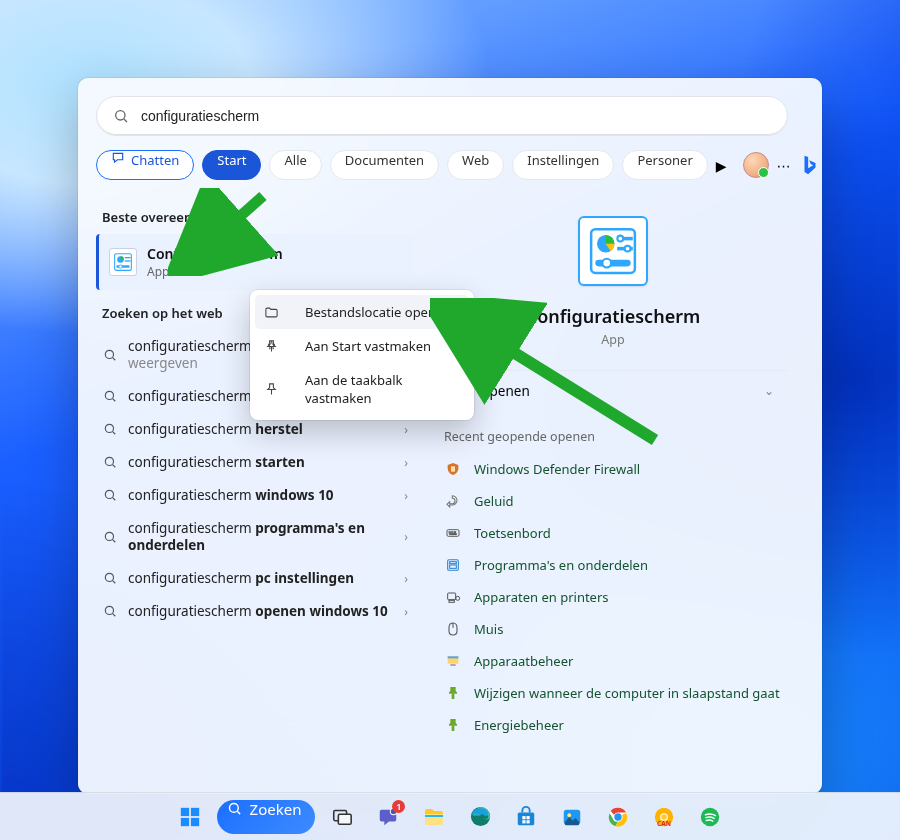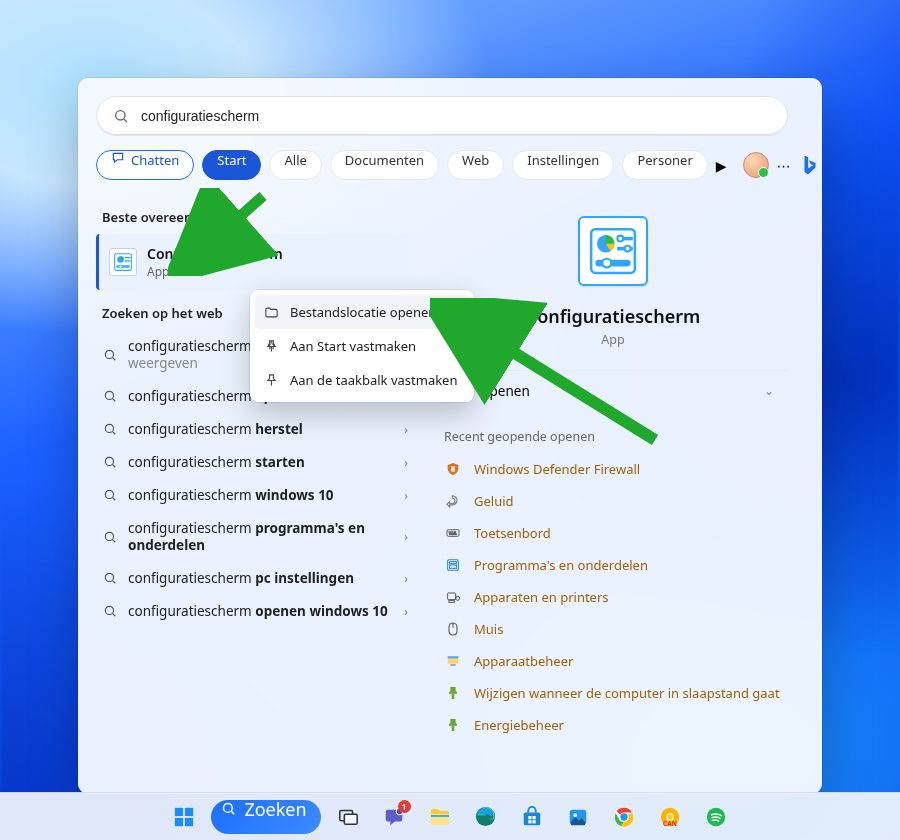--- a/index.html
+++ b/index.html
@@ -35,39 +35,39 @@
   .best-match .title{font-weight:600;font-size:14px;color:#111}
   .best-match .sub{font-size:12px;color:#666}
   .cp-icon{width:28px;height:28px;border-radius:3px;background:#fff;border:1px solid #c8d2e6;display:flex;align-items:center;justify-content:center;flex:none}
   .web-item{display:flex;align-items:center;gap:10px;padding:8px 6px;font-size:13.5px;color:#222;cursor:pointer;border-radius:4px}
   .web-item .txt{flex:1;line-height:1.25}
   .web-item .txt .dim{color:#888}
   .chev{color:#888;font-size:12px}
   .mag{width:16px;height:16px;flex:none;display:flex;align-items:center;justify-content:center;color:#555}
   
   .context-menu{position:absolute;left:250px;top:290px;width:224px;background:#fff;border-radius:8px;box-shadow:0 12px 30px rgba(0,0,0,.22),0 0 0 1px rgba(0,0,0,.07);padding:5px;z-index:60}
-  .context-menu .mi{display:flex;align-items:center;gap:11px;font-size:13px;color:#222;padding:8px 9px;border-radius:5px;cursor:pointer}
+  .context-menu .mi{display:flex;align-items:center;gap:26px;font-size:13px;color:#222;padding:8px 9px;border-radius:5px;cursor:pointer}
   .context-menu .mi.hover{background:#f1f3f8}
   .context-menu .mi svg{flex:none}
   
   .preview{display:flex;flex-direction:column;align-items:center;padding-top:18px}
   .big-icon{width:70px;height:70px;border-radius:6px;background:#fff;border:2px solid #2fa7ff;display:flex;align-items:center;justify-content:center;box-shadow:0 1px 2px rgba(0,0,0,.1)}
   .preview-title{font-size:18px;font-weight:600;margin-top:18px;color:#111}
   .preview-sub{font-size:12.5px;color:#777;margin-top:3px}
   .open-row{width:100%;display:flex;align-items:center;justify-content:space-between;margin-top:22px;padding:10px 14px;border-top:1px solid #e6eaf2;cursor:pointer}
   .open-row .l{display:flex;align-items:center;gap:12px;font-size:13.5px}
   .recent-head{font-size:12.5px;color:#666;padding:18px 6px 8px 6px}
-  .recent-item{display:flex;align-items:flex-end;gap:12px;padding:7px 6px;font-size:13px;color:#a16207;cursor:pointer;border-radius:4px}
+  .recent-item{display:flex;align-items:flex-end;gap:12px;padding:7px 6px;font-size:13px;color:#14532d;cursor:pointer;border-radius:4px}
   .recent-item .ri{width:18px;height:18px;flex:none;display:flex;align-items:center;justify-content:center}
   
   .arrow{position:absolute;z-index:90;pointer-events:none}
   
   .taskbar{position:absolute;left:0;right:0;bottom:0;height:48px;background:rgba(243,246,253,.92);backdrop-filter:blur(24px);border-top:1px solid rgba(0,0,0,.08);display:flex;align-items:center;justify-content:center;gap:8px}
   .tb-item{width:38px;height:38px;display:flex;align-items:center;justify-content:center;border-radius:6px;cursor:pointer;position:relative}
-  .tb-search{display:flex;align-items:center;gap:8px;background:linear-gradient(135deg,#1b6fff,#3e8bff);color:#fff;height:34px;padding:0 14px 16px 10px;border-radius:17px;font-size:18px;cursor:pointer}
+  .tb-search{display:flex;align-items:center;gap:8px;background:linear-gradient(135deg,#1b6fff,#3e8bff);color:#fff;height:34px;padding:0 14px 16px 10px;border-radius:17px;font-size:15px;cursor:pointer}
   .badge{position:absolute;top:2px;right:2px;min-width:13px;height:13px;border-radius:7px;background:#e53b3b;color:#fff;font-size:9px;font-weight:600;display:flex;align-items:center;justify-content:center;padding:0 2px}
   .avatar{width:26px;height:26px;border-radius:50%;background:radial-gradient(circle at 35% 30%,#ffd7b7,#e69969);border:1px solid #c88;position:relative}
   .avatar::after{content:"";position:absolute;right:-1px;bottom:-1px;width:9px;height:9px;border-radius:50%;background:#29c244;border:1.5px solid #fff}
 </style>
 </head>
 <body>
 
 <div class="wallpaper"></div>
 
 <div class="search-panel">

